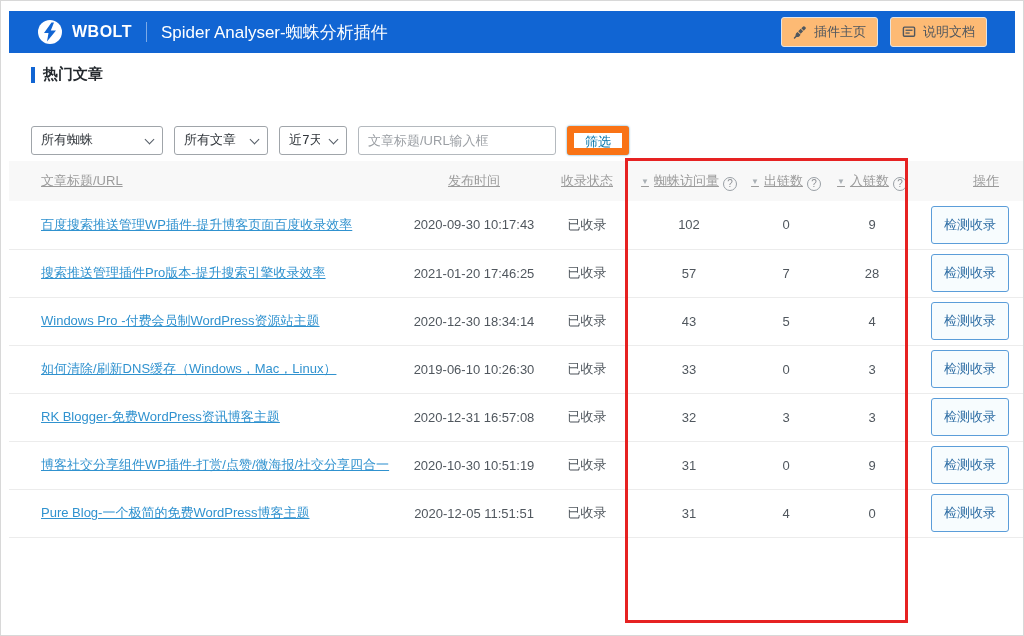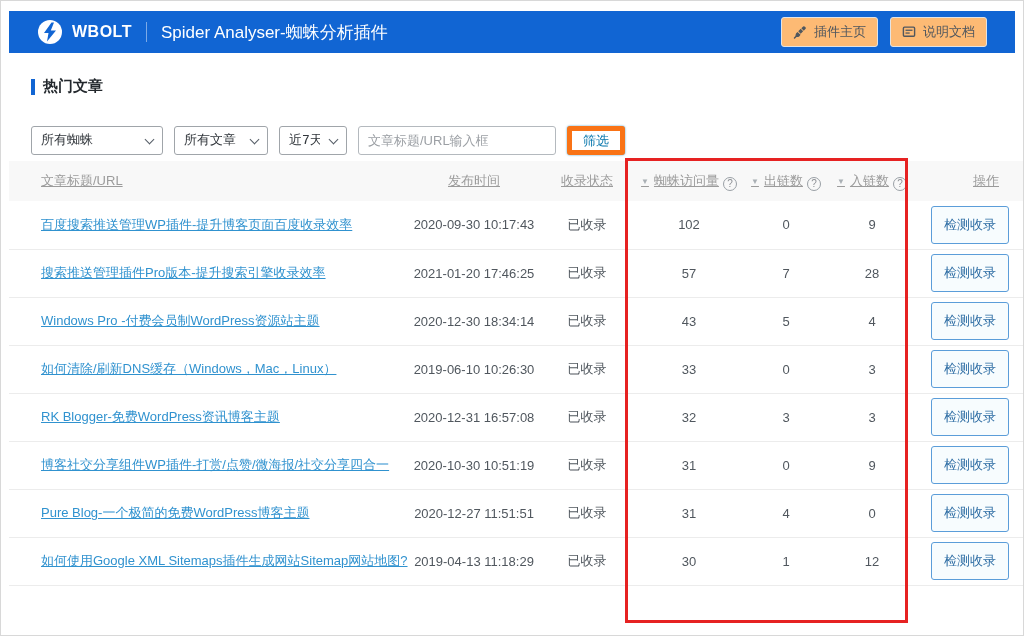--- a/index.html
+++ b/index.html
@@ -21,21 +21,21 @@
   .plugin-title { color:#fff; font-size:17px; }
   .topbar-spacer { flex:1; }
   .topbar-btn {
     display:inline-flex; align-items:center; gap:7px; height:30px; padding:0 11px;
     background:#fdba74; border:1px solid #e3e3e3; border-radius:3px; margin-left:12px;
     font-size:13px; color:#50575e; cursor:pointer; font-family:inherit;
   }
   .topbar-btn svg { display:block; }
   
   .section-title {
-    position:absolute; left:30px; top:76px; display:flex; align-items:center;
+    position:absolute; left:30px; top:64px; display:flex; align-items:center;
     font-size:15px; font-weight:bold; color:#23282d;
   }
   .section-title .bar { width:4px; height:16px; background:#1165d3; margin-right:8px; }
   
   .filters { position:absolute; left:30px; top:125px; display:flex; align-items:center; gap:11px; }
   .select-wrap { position:relative; display:inline-block; }
   .select-wrap select {
     height:29px; border:1px solid #a0a5aa; border-radius:3px; background:#fff;
     font-size:13px; color:#32373c; padding:0 26px 0 9px; appearance:none;
     -webkit-appearance:none; font-family:Liberation Mono, monospace; width:100%;
@@ -45,21 +45,21 @@
     border-right:1.5px solid #555d66; border-bottom:1.5px solid #555d66;
     transform:rotate(45deg); transform-origin:center;
   }
   .sel-spider { width:132px; } .sel-article { width:94px; } .sel-range { width:68px; }
   .search-input {
     width:198px; height:29px; border:1px solid #b4b9be; border-radius:3px;
     font-size:13px; color:#32373c; padding:0 9px; font-family:inherit;
   }
   .search-input::placeholder { color:#9b9fa4; }
   .filter-btn {
-    height:29px; padding:0 11px; background:#fff; border:5px solid #f97316; border-radius:3px;
+    height:29px; padding:0 11px; background:#fff; border:7px solid #f97316; border-radius:3px;
     color:#0073aa; font-size:13px; cursor:pointer; font-family:inherit;
     box-shadow:0 0 2px rgba(0,124,186,.8);
   }
   
   .table-wrap { position:absolute; left:8px; right:8px; top:160px; }
   table { width:100%; border-collapse:collapse; table-layout:fixed; }
   col.c-title { width:400px; } col.c-date { width:130px; } col.c-status { width:96px; }
   col.c-visits { width:108px; } col.c-out { width:86px; } col.c-in { width:86px; }
   col.c-action { width:110px; }
   thead th {
@@ -228,35 +228,26 @@
             <td class="col-title"><a href="#">博客社交分享组件WP插件-打赏/点赞/微海报/社交分享四合一</a></td>
             <td class="col-date">2020-10-30 10:51:19</td>
             <td class="col-status">已收录</td>
             <td class="col-num">31</td>
             <td class="col-num">0</td>
             <td class="col-num">9</td>
             <td class="col-action"><button>检测收录</button></td>
           </tr>
           <tr>
             <td class="col-title"><a href="#">Pure Blog-一个极简的免费WordPress博客主题</a></td>
-            <td class="col-date">2020-12-27 11:51:51</td>
+            <td class="col-date">2020-12-05 11:51:51</td>
             <td class="col-status">已收录</td>
             <td class="col-num">31</td>
             <td class="col-num">4</td>
             <td class="col-num">0</td>
             <td class="col-action"><button>检测收录</button></td>
           </tr>
-          <tr>
-            <td class="col-title"><a href="#">如何使用Google XML Sitemaps插件生成网站Sitemap网站地图?</a></td>
-            <td class="col-date">2019-04-13 11:18:29</td>
-            <td class="col-status">已收录</td>
-            <td class="col-num">30</td>
-            <td class="col-num">1</td>
-            <td class="col-num">12</td>
-            <td class="col-action"><button>检测收录</button></td>
-          </tr>
         </tbody>
     </table>
   </div>
 
   <div class="highlight-rect" style="border-color: rgb(230, 34, 34);"></div>
 
 </div>
 
 </body></html>

